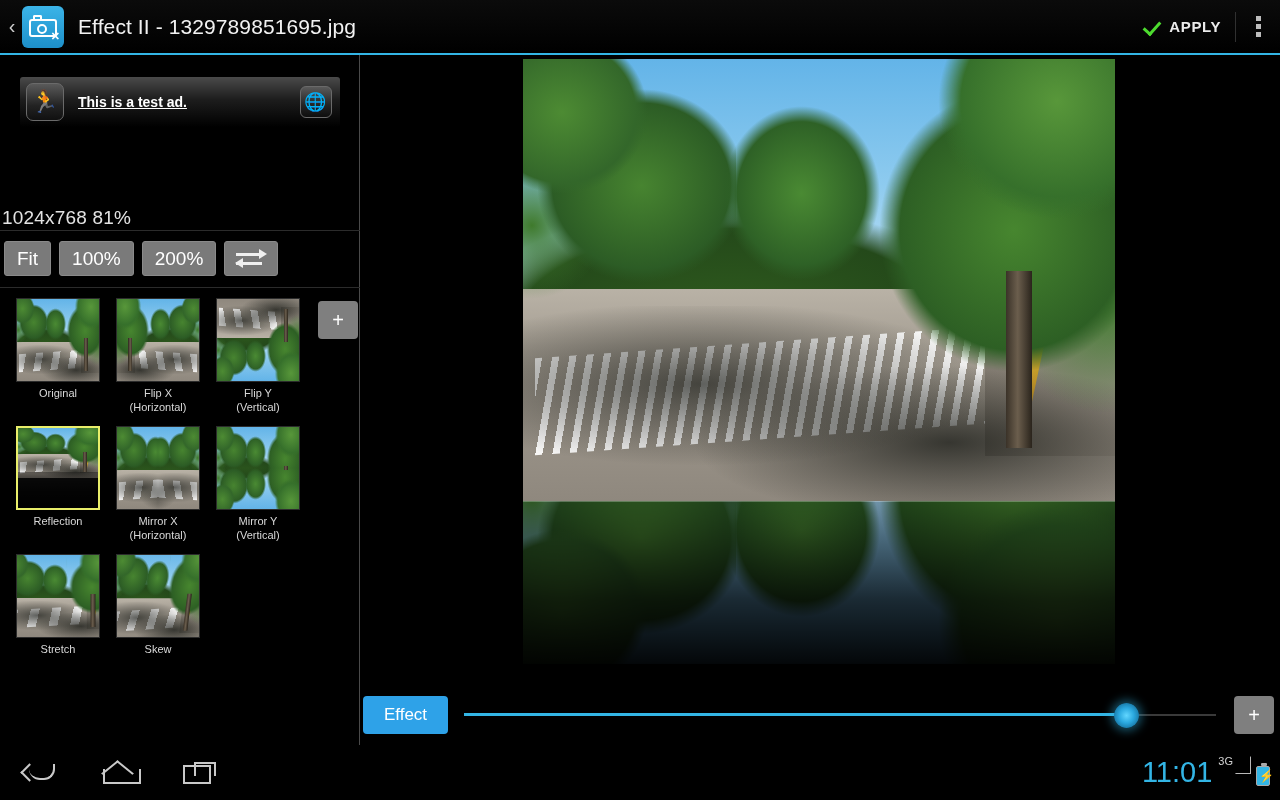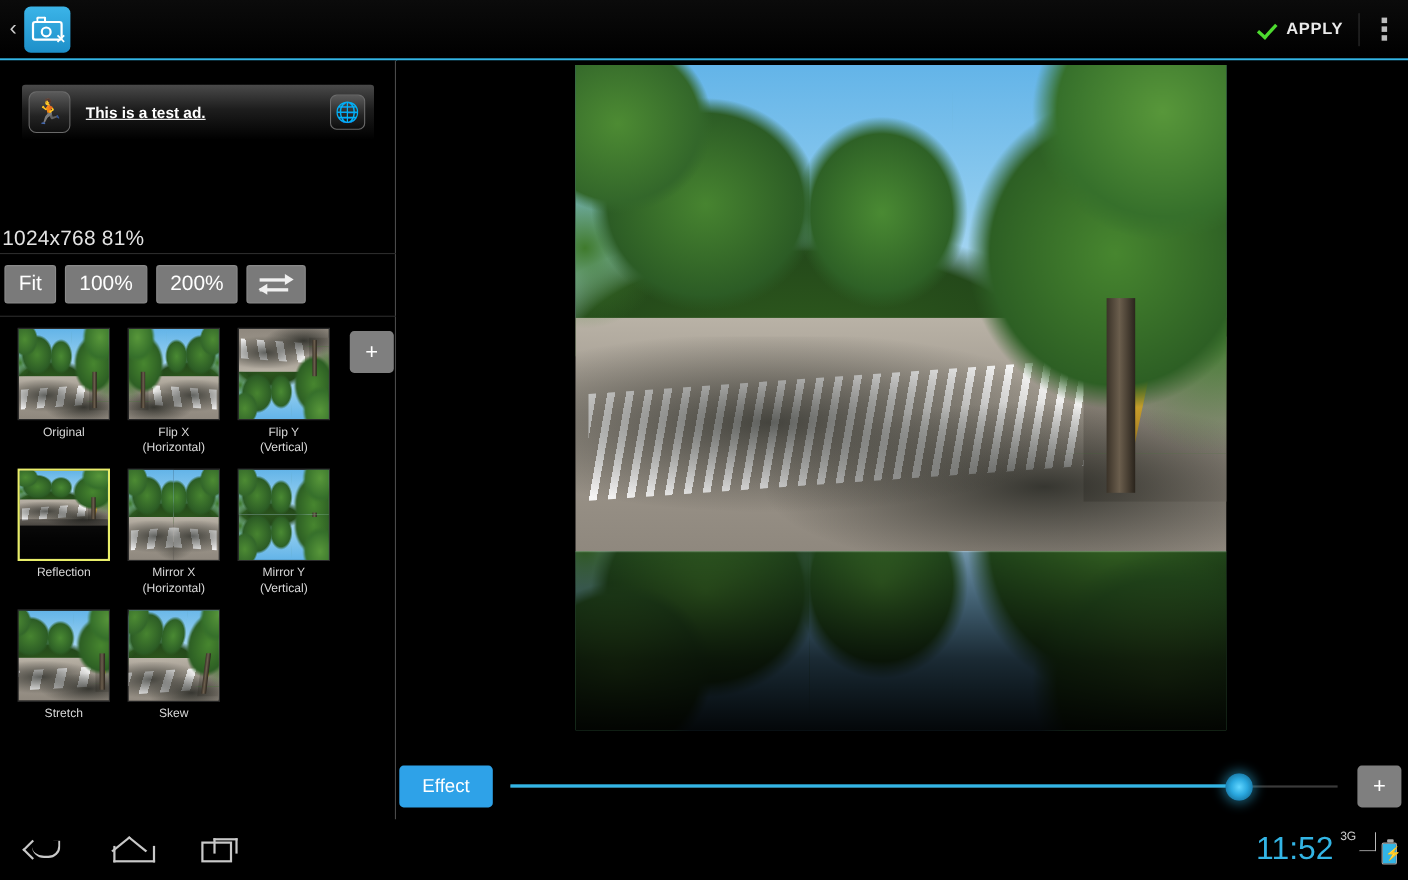--- a/index.html
+++ b/index.html
@@ -362,20 +362,21 @@
 <div id="app">
 
   <div class="actionbar">
     <div class="up-caret">‹</div>
     <div class="app-icon">
       <span class="cam-bump"></span>
       <span class="cam-body"></span>
       <span class="cam-lens"></span>
       <span class="cam-x">✕</span>
     </div>
+    <div class="app-title">Effect II - 1329789851695.jpg</div>
     <div class="ab-right">
       <div class="apply-btn">
         <span class="check"></span>
         <span class="apply-label">APPLY</span>
       </div>
       <div class="ab-divider"></div>
       <div class="overflow-btn">
         <i></i>
           <i></i>
           <i></i>
@@ -657,21 +658,21 @@
     <div class="navbtn">
         <span class="ic-back"></span>
       </div>
     <div class="navbtn">
         <span class="ic-home"></span>
       </div>
     <div class="navbtn">
         <span class="ic-recent"></span>
       </div>
     <div class="sys-right">
-      <div class="clock">11:52</div>
+      <div class="clock">11:01</div>
       <div class="sig-wrap">
         <span class="sig-label">3G</span>
         <span class="sig-tri"></span>
       </div>
       <div class="batt">
           <span class="bolt">⚡</span>
         </div>
     </div>
   </div>
 

